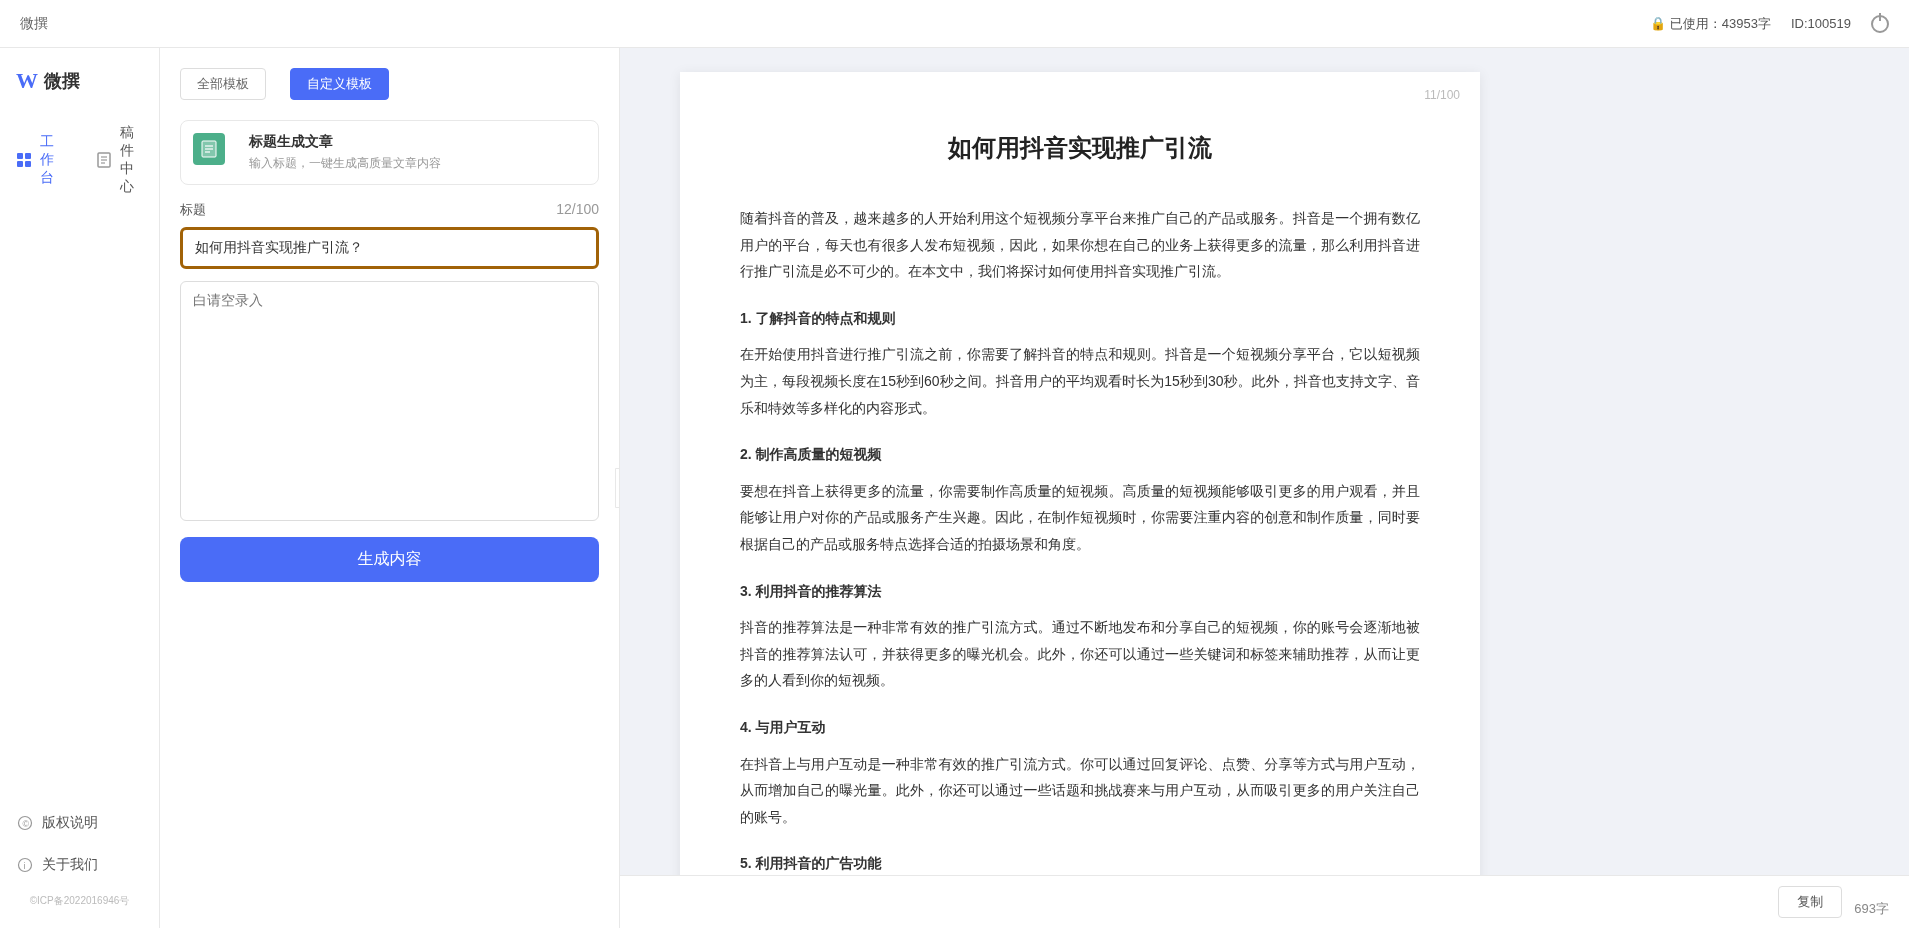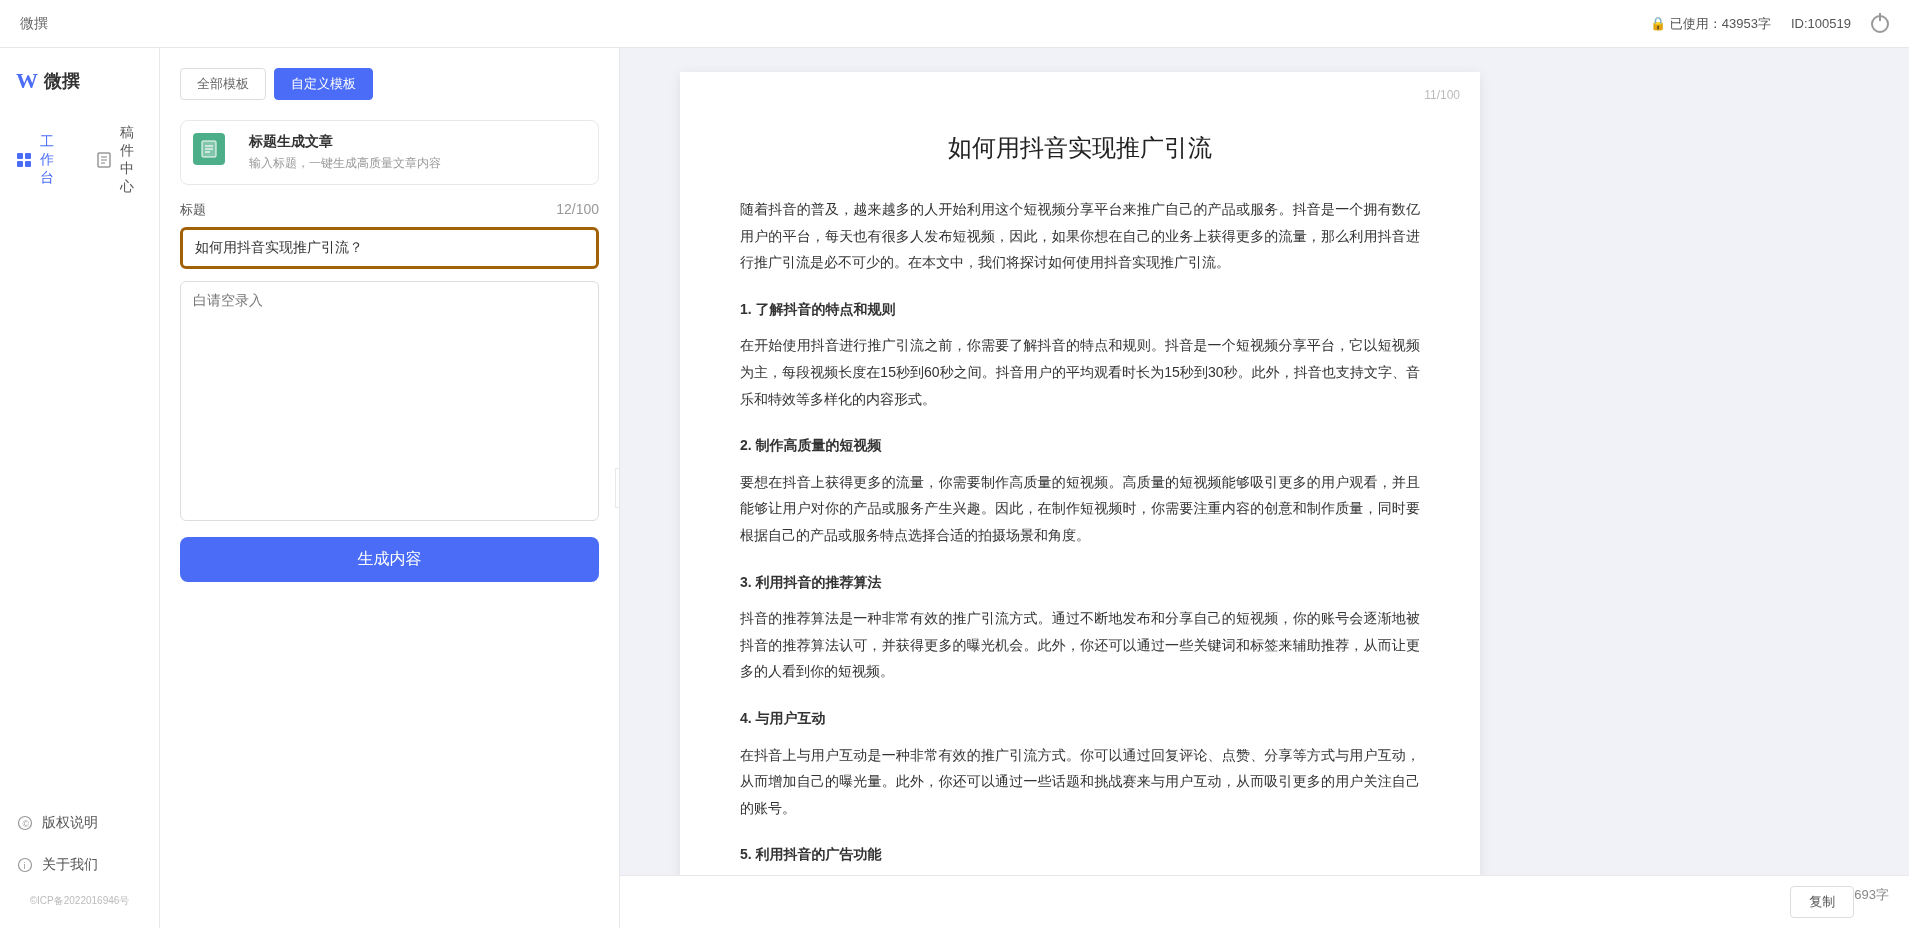--- a/index.html
+++ b/index.html
@@ -27,21 +27,21 @@
     .sidebar-item.active { color: #4a6cf7; }
     .sidebar-item-icon { width: 18px; height: 18px; display: flex; align-items: center; justify-content: center; }
     .sidebar-bottom { display: flex; flex-direction: column; gap: 4px; padding-bottom: 4px; }
     .sidebar-footer-text { font-size: 10px; color: #bbb; text-align: center; padding: 6px 0; }
 
     
     .main { flex: 1; display: flex; overflow: hidden; }
 
     
     .left-panel { width: 460px; background: #fff; border-right: 1px solid #e8e8e8; display: flex; flex-direction: column; padding: 20px; overflow-y: auto; flex-shrink: 0; position: relative; }
-    .template-tabs { display: flex; gap: 8px; margin-bottom: 20px; align-items: flex-end; }
+    .template-tabs { display: flex; gap: 24px; margin-bottom: 20px; align-items: flex-end; }
     .tab-btn { padding: 6px 16px; border-radius: 4px; border: 1px solid #ddd; background: #fff; color: #666; cursor: pointer; font-size: 13px; }
     .tab-btn.active { background: #4a6cf7; color: #fff; border-color: #4a6cf7; }
 
     .template-card { display: flex; align-items: flex-start; gap: 24px; padding: 12px; border: 1px solid #e8e8e8; border-radius: 8px; margin-bottom: 16px; cursor: pointer; }
     .template-card-icon { width: 32px; height: 32px; background: #4caf8a; border-radius: 4px; display: flex; align-items: center; justify-content: center; color: #fff; font-size: 16px; flex-shrink: 0; }
     .template-card-info { flex: 1; }
     .template-card-title { font-size: 14px; font-weight: 600; color: #333; margin-bottom: 4px; }
     .template-card-desc { font-size: 12px; color: #999; }
 
     .field-label { font-size: 13px; color: #555; margin-bottom: 8px; display: flex; justify-content: space-between; }
@@ -52,25 +52,25 @@
     .generate-btn { width: 100%; padding: 12px; background: #4a6cf7; color: #fff; border: none; border-radius: 8px; font-size: 16px; cursor: pointer; font-family: inherit; margin-top: auto; }
 
     
     .collapse-handle { position: absolute; right: -12px; top: 50%; transform: translateY(-50%); width: 16px; height: 40px; background: #fff; border: 1px solid #e8e8e8; border-radius: 0 4px 4px 0; display: flex; align-items: center; justify-content: center; cursor: pointer; z-index: 10; color: #aaa; font-size: 12px; }
 
     
     .right-panel { flex: 1; background: #f0f2f7; display: flex; flex-direction: column; overflow: hidden; }
     .document-container { flex: 1; overflow-y: auto; padding: 24px 60px; display: flex; flex-direction: column; align-items: flex-start; }
     .document-page { background: #fff; width: 100%; max-width: 800px; min-height: 900px; padding: 60px 60px; box-shadow: 0 2px 12px rgba(0,0,0,0.08); position: relative; }
     .doc-page-number { position: absolute; top: 16px; right: 20px; font-size: 12px; color: #bbb; }
-    .doc-title { font-size: 24px; font-weight: 400; color: #222; text-align: center; margin-bottom: 32px; }
+    .doc-title { font-size: 24px; font-weight: 700; color: #222; text-align: center; margin-bottom: 41px; }
     .doc-body { font-size: 14px; line-height: 1.9; color: #333; }
     .doc-body p { margin-bottom: 16px; text-align: justify; }
     .doc-body .section-title { font-weight: 700; margin: 20px 0 10px; }
-    .doc-bottom-bar { background: #fff; border-top: 1px solid #e8e8e8; padding: 10px 20px; display: flex; justify-content: flex-end; align-items: flex-start; flex-shrink: 0; }
+    .doc-bottom-bar { background: #fff; border-top: 1px solid #e8e8e8; padding: 10px 20px; display: flex; justify-content: flex-end; align-items: flex-end; gap: 12px; flex-shrink: 0; }
     .copy-btn { padding: 6px 18px; border: 1px solid #ddd; border-radius: 4px; background: #fff; color: #555; cursor: pointer; font-size: 13px; font-family: inherit; }
     .word-count { font-size: 13px; color: #888; }
 
     .usage-icon { display: inline-flex; align-items: center; gap: 3px; }
   </style>
 </head>
 <body>
 
 <div class="topbar">
   <span class="topbar-title">微撰</span>

